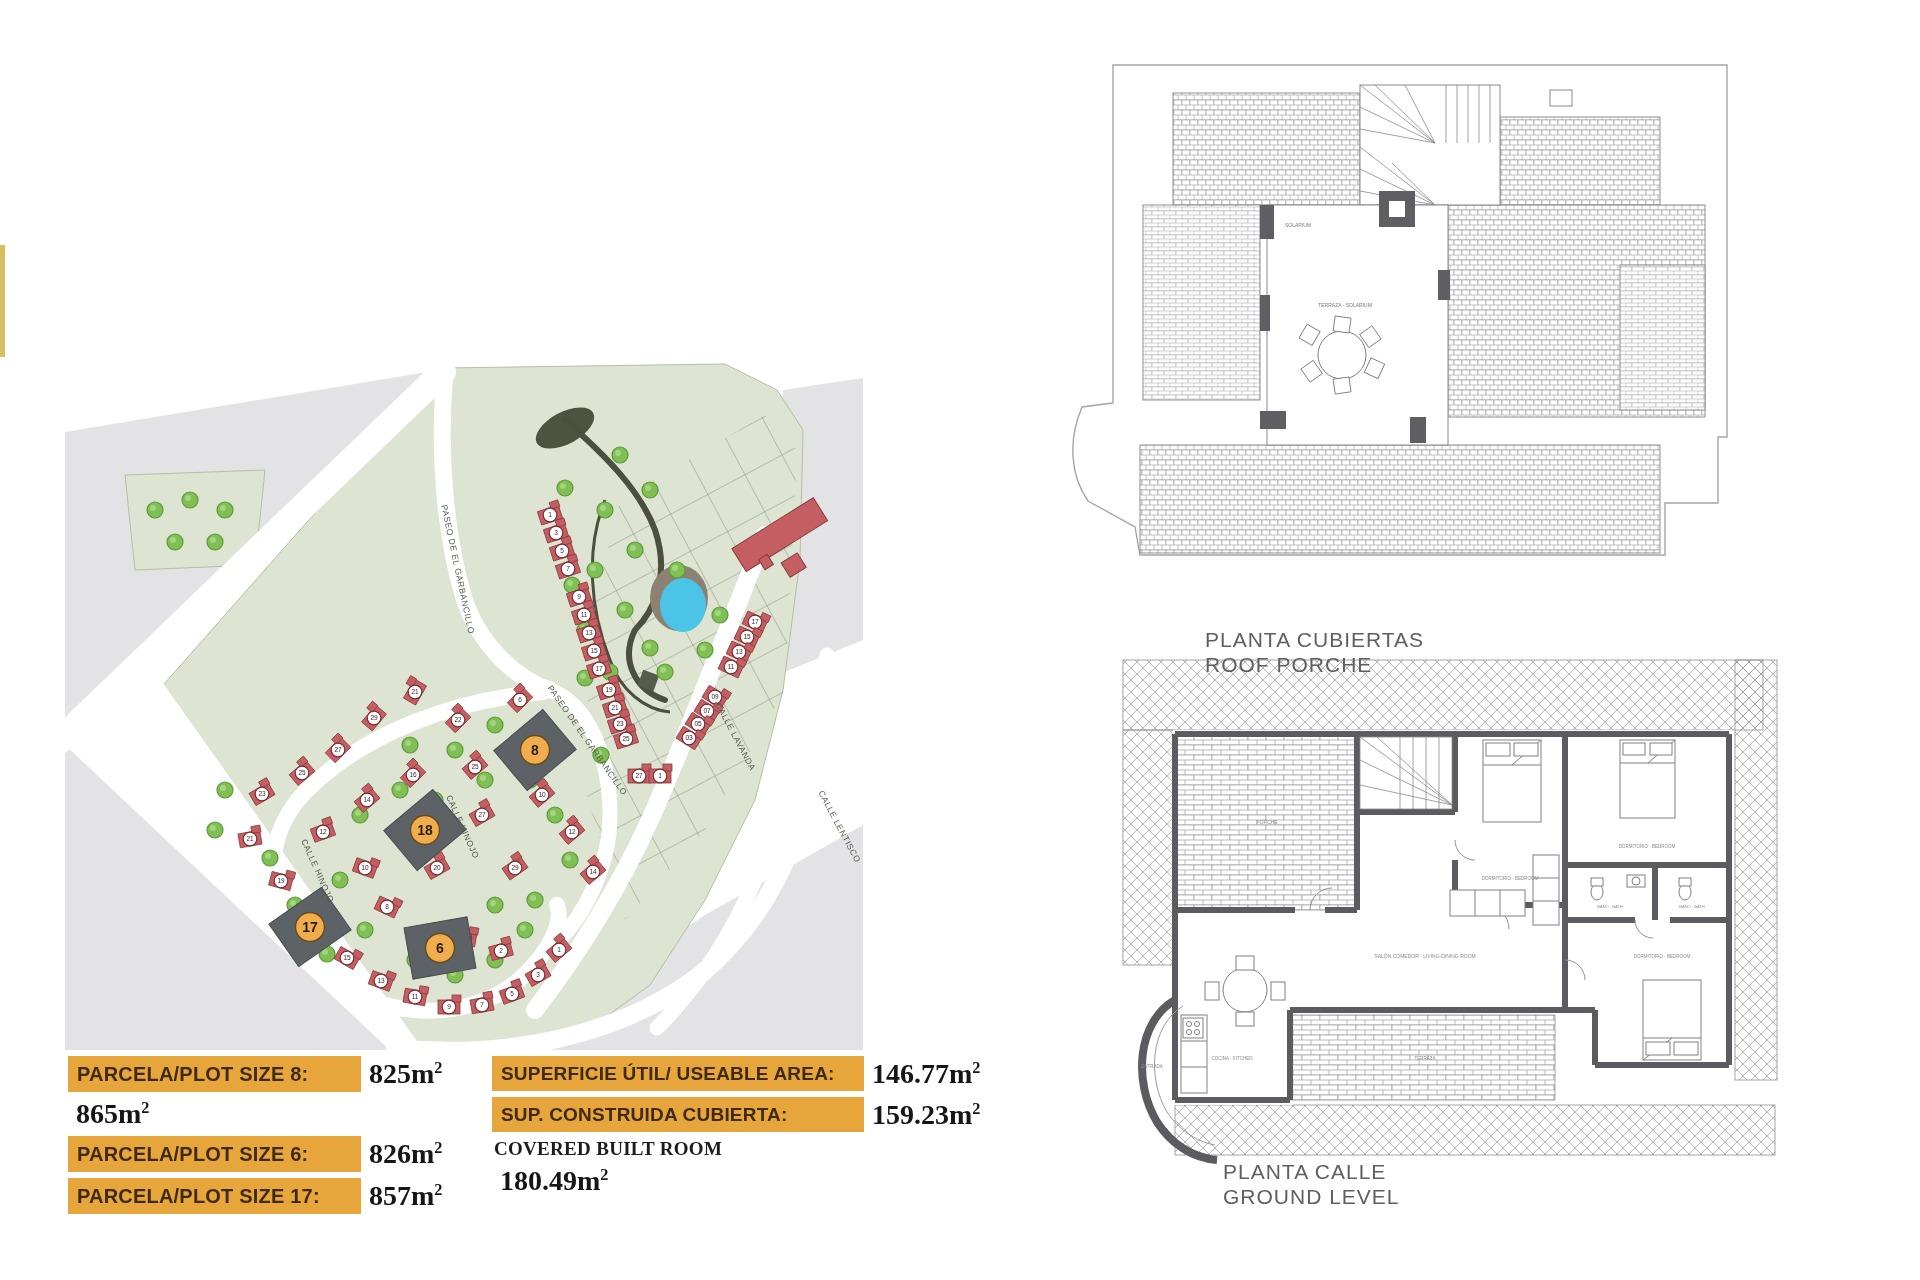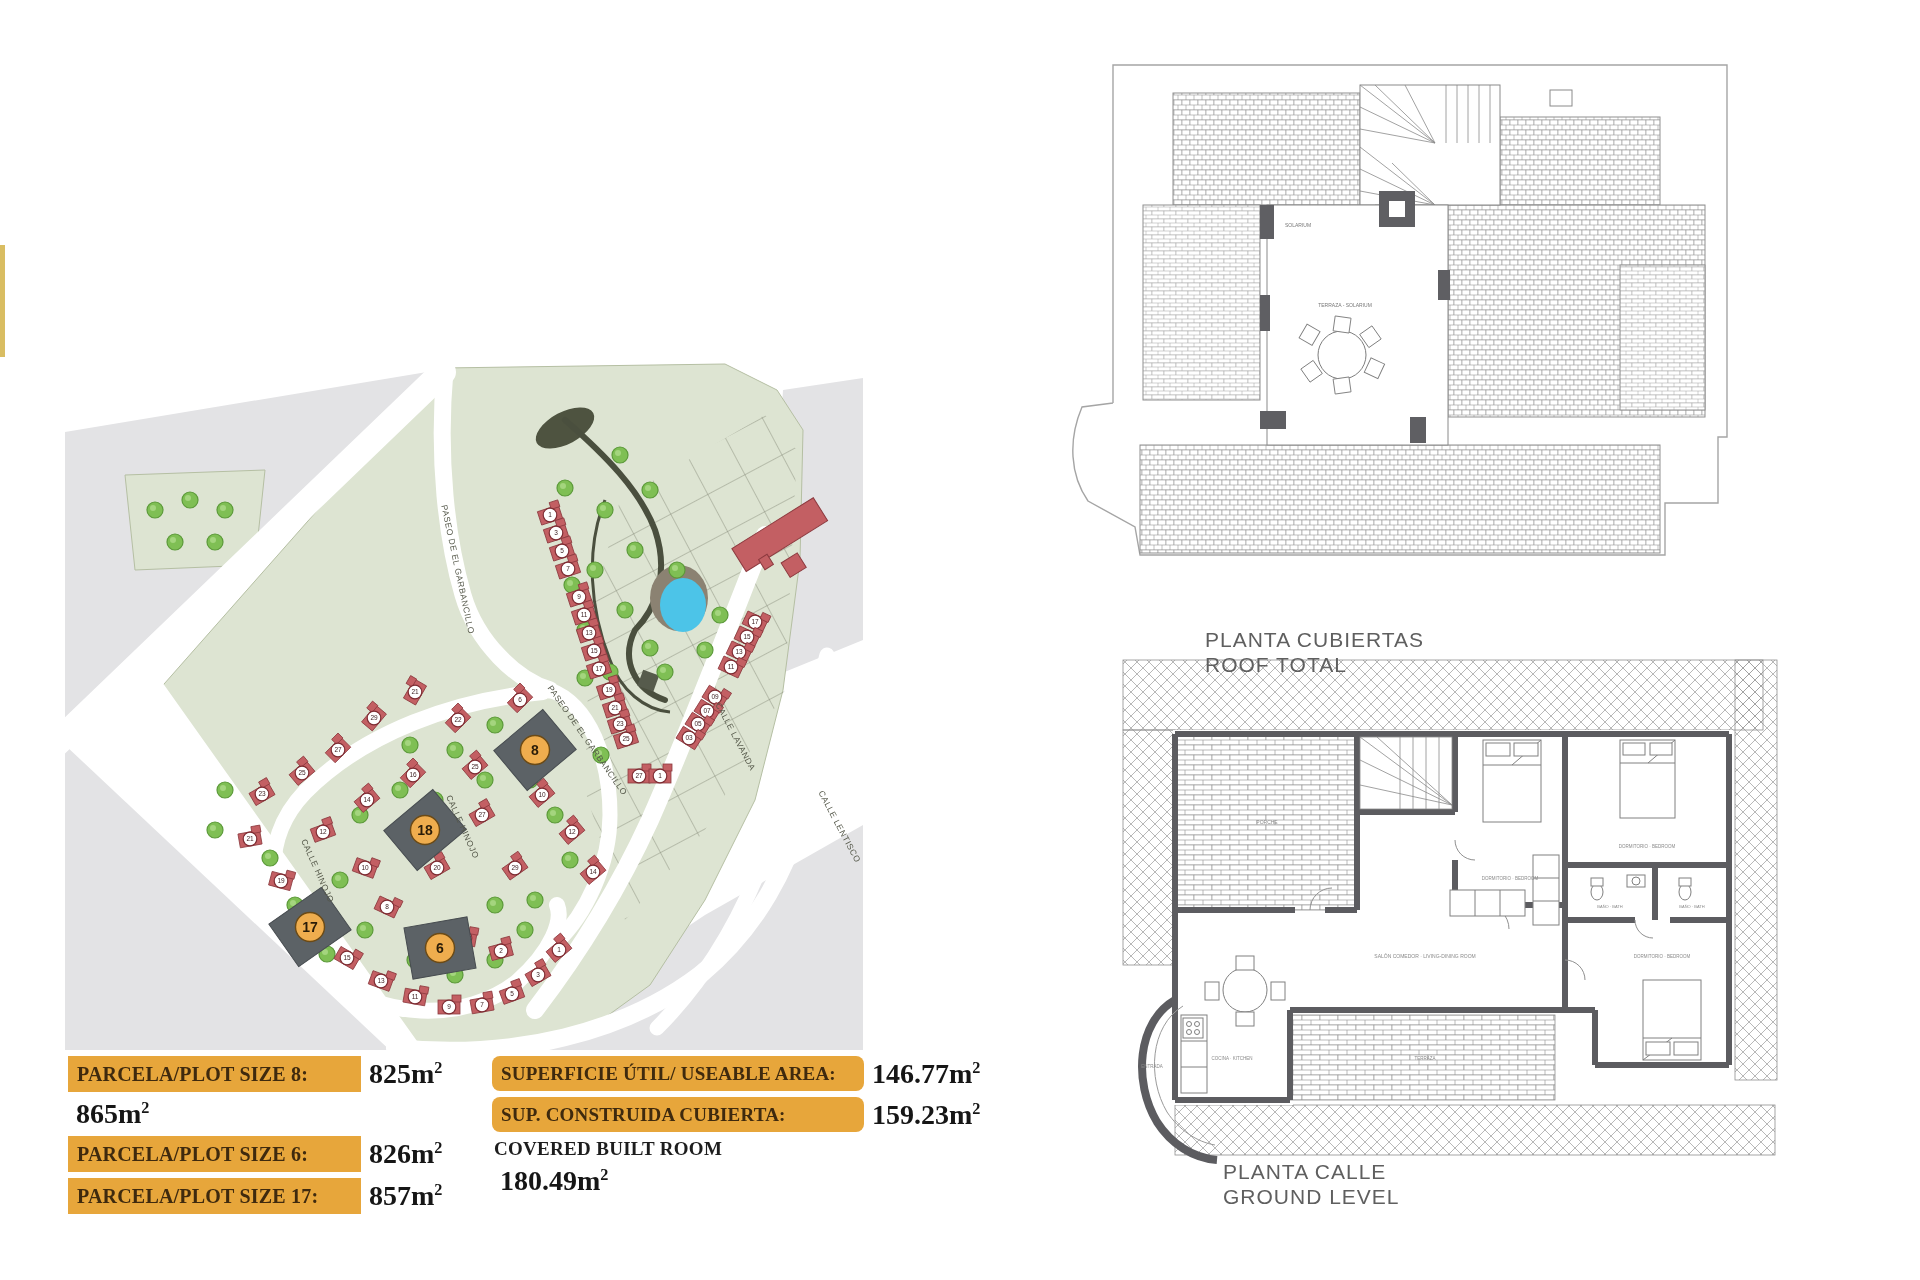--- a/index.html
+++ b/index.html
@@ -12,24 +12,24 @@
   #roof-plan{position:absolute;left:930px;top:55px;}
   #ground-plan{position:absolute;left:1095px;top:560px;}
   .plan-title{position:absolute;color:#5f5f5f;font-size:21px;line-height:1.18;letter-spacing:1px;}
   #roof-title{left:1205px;top:584px;margin-top:44px;}
   #ground-title{left:1223px;top:1160px;}
   
   .tbl{position:absolute;top:1056px;}
   #tbl-left{left:68px;width:480px;}
   #tbl-right{left:492px;width:560px;}
   .trow{display:flex;align-items:center;margin-bottom:6px;}
-  .tcell{background:#e7a63b;color:#3f2a0e;font-family:Liberation Serif, serif;font-weight:bold;
+  .tcell{background:#e7a63b;color:#3f2a0e;font-family:Liberation Sans, sans-serif;font-weight:bold;
          font-size:20px;letter-spacing:0.2px;padding:7px 8px 6px 9px;box-sizing:border-box;}
   #tbl-left .tcell{width:293px;}
-  #tbl-right .tcell{width:372px;font-size:19px;border-radius:8px;}
+  #tbl-right .tcell{width:372px;font-size:19px;}
   .tval{font-family:"Liberation Serif",serif;font-weight:bold;color:#161616;font-size:28px;
         margin-left:8px;white-space:nowrap;}
   .tval sup{font-size:58%;}
   .tsub{font-family:"Liberation Serif",serif;font-weight:bold;color:#1d1d1d;font-size:19px;
         margin:1px 0 5px 2px;letter-spacing:0.3px;}
   svg text{font-family:"Liberation Sans",sans-serif;}
 </style>
 </head>
 <body>
 
@@ -805,21 +805,21 @@
         <text x="567" y="398" text-anchor="middle" font-size="4.5">DORMITORIO · BEDROOM</text>
         <text x="515" y="348" text-anchor="middle" font-size="4">BAÑO · BATH</text>
         <text x="597" y="348" text-anchor="middle" font-size="4">BAÑO · BATH</text>
         <text x="57" y="508" text-anchor="middle" font-size="4.5">ENTRADA</text>
         <text x="330" y="500" text-anchor="middle" font-size="4.5">TERRAZA</text>
       </g>
   </svg>
 
   <div id="roof-title" class="plan-title">
     <div>PLANTA CUBIERTAS</div>
-    <div>ROOF TOTAL</div>
+    <div>ROOF PORCHE</div>
   </div>
   <div id="ground-title" class="plan-title">
     <div>PLANTA CALLE</div>
     <div>GROUND LEVEL</div>
   </div>
 
   <div id="tbl-left" class="tbl">
       <div class="trow">
         <span class="tcell">PARCELA/PLOT SIZE 8:</span>
         <span class="tval">825m<sup>2</sup></span>

